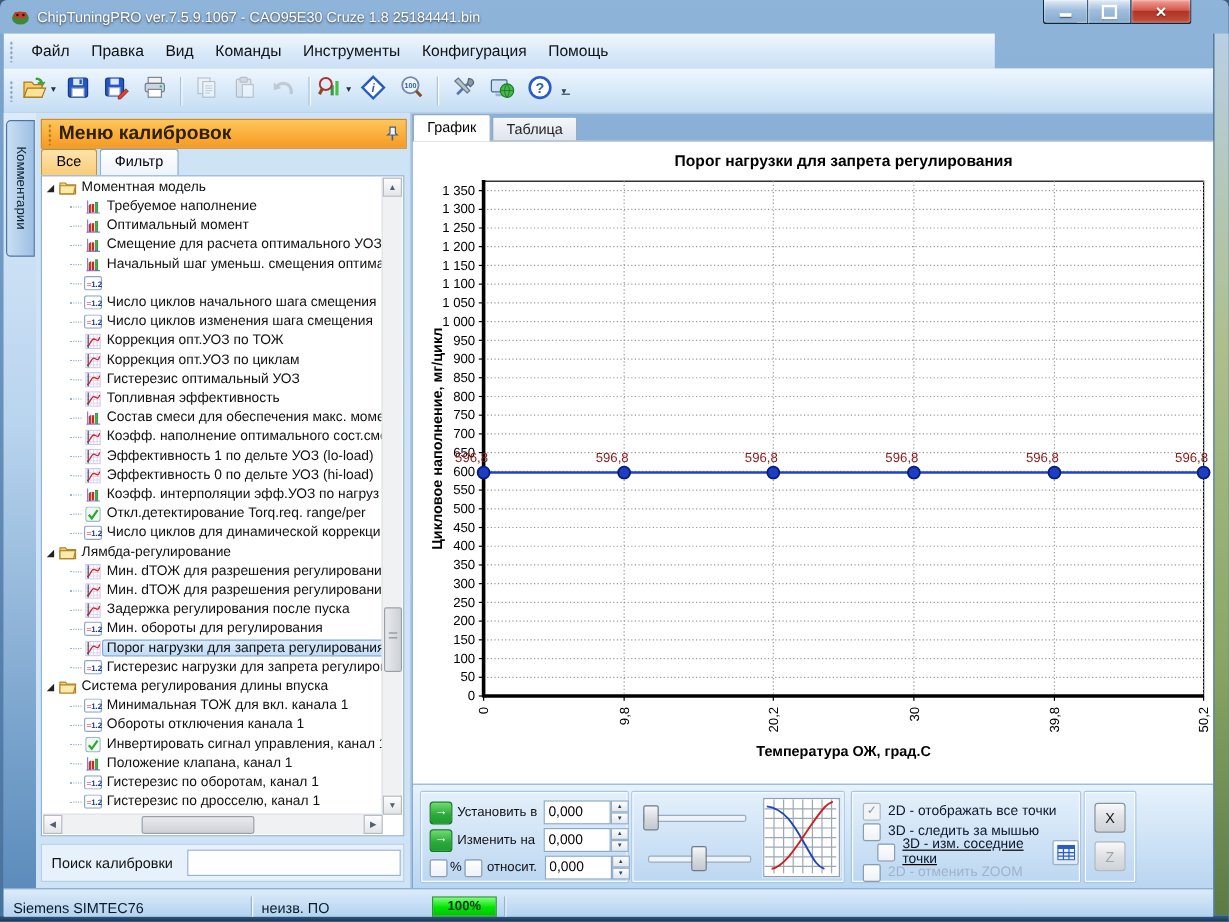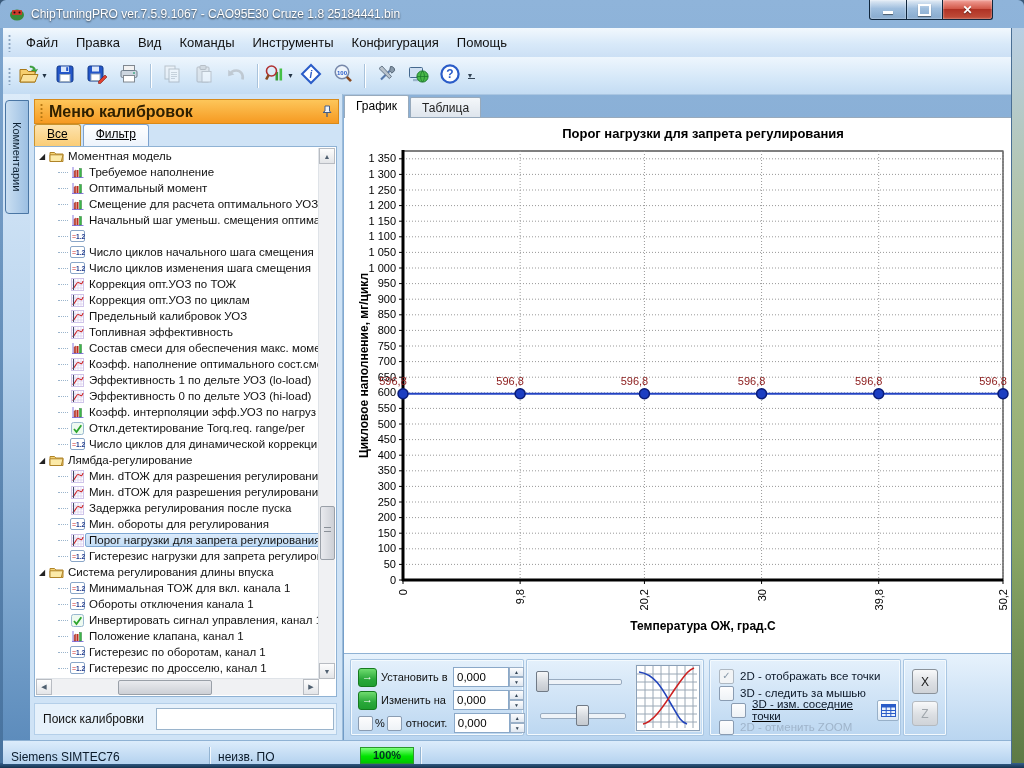--- a/index.html
+++ b/index.html
@@ -20,21 +20,21 @@
   .cap-close{width:49px;border-left:none;border-radius:0 0 3px 0;
     background:linear-gradient(180deg,#f2a198,#d2594a 45%,#b03325 50%,#c2503c);}
   .glyph-min{width:10px;height:3px;background:#fff;box-shadow:0 1px 1px rgba(0,0,0,.5);margin-top:6px;}
   .glyph-max{width:9px;height:8px;border:2px solid #fff;box-shadow:0 1px 1px rgba(0,0,0,.4);}
   .glyph-close{color:#fff;font-size:12px;font-weight:bold;text-shadow:0 1px 1px rgba(0,0,0,.5);}
   .frame-left{position:absolute;left:0;top:28px;width:3px;height:735px;background:linear-gradient(180deg,#7ea6cf,#47729e);}
   .frame-right{position:absolute;left:1011px;top:28px;width:13px;height:735px;
     background:linear-gradient(180deg,#b9cfe4 0%,#aebf8e 35%,#8aa767 70%,#5d7a45 100%);border-left:1px solid #4a6f94;}
   .frame-bottom{position:absolute;left:0;top:763px;width:1024px;height:5px;background:linear-gradient(180deg,#35608c,#16334f);}
   
-  .menubar{position:absolute;left:3px;top:28px;width:1008px;height:29px;
+  .menubar{position:absolute;left:3px;top:28px;width:826px;height:29px;
     background:linear-gradient(180deg,#f2f8fd,#d8e9f9 55%,#cce0f5);border-bottom:1px solid #b6cfe6;display:flex;align-items:center;}
   .grip{width:3px;height:18px;margin:0 6px 0 5px;background-image:radial-gradient(circle,#8aa4c0 1px,transparent 1.2px);background-size:3px 4px;}
   .menu-item{padding:0 9px;font-size:13px;color:#111;line-height:28px;cursor:default;}
   .toolbar{position:absolute;left:3px;top:57px;width:1008px;height:37px;
     background:linear-gradient(180deg,#eef6fd,#d4e7f8 60%,#c4dcf3);border-bottom:1px solid #aac6e2;display:flex;align-items:center;}
   .tb-btn{width:30px;height:28px;margin:0 1px;border-radius:3px;display:flex;align-items:center;justify-content:center;}
   .tb-btn.disabled{opacity:.45;filter:grayscale(70%);}
   .tb-sep{width:1px;height:24px;background:#a9c3dc;margin:0 5px;box-shadow:1px 0 0 #fff;}
   .dd-arrow{font-size:7px;color:#234;margin-left:1px;}
   .tb-overflow{margin-left:2px;font-size:8px;color:#345;display:flex;flex-direction:column;line-height:5px;}
@@ -47,21 +47,21 @@
   .comments-tab span{writing-mode:vertical-rl;font-size:11px;color:#0c2032;}
   
   .left-panel{position:absolute;left:30px;top:94px;width:312px;height:646px;background:#cfe3f6;border-right:1px solid #9dbcd9;}
   .panel-header{position:absolute;left:4px;top:5px;width:303px;height:23px;
     background:linear-gradient(180deg,#fdc65a,#f9a built);background:linear-gradient(180deg,#fdc65a,#f69a22);
     border:1px solid #d88a1a;display:flex;align-items:center;}
   .panel-header .grip{background-image:radial-gradient(circle,#b87a14 1px,transparent 1.2px);}
   .panel-title{font-size:16px;font-weight:bold;color:#2f2000;flex:1;}
   .pin-btn{width:18px;height:18px;margin-right:2px;display:flex;align-items:center;justify-content:center;}
   .panel-tabs{position:absolute;left:4px;top:30px;height:22px;display:flex;}
-  .ptab{font-size:12px;padding:2px 12px 0;border:1px solid #7da2ce;border-bottom:none;border-radius:3px 3px 0 0;margin-right:2px;height:32px;box-sizing:border-box;text-decoration:underline;}
+  .ptab{font-size:12px;padding:2px 12px 0;border:1px solid #7da2ce;border-bottom:none;border-radius:3px 3px 0 0;margin-right:2px;height:32px;box-sizing:border-box;}
   .ptab.active{background:linear-gradient(180deg,#fde3ae,#f9c25c);border-color:#c8922e;font-size:12px;}
   .ptab.inactive{background:linear-gradient(180deg,#ffffff,#e4eefa);}
   .tree-box{position:absolute;left:4px;top:52px;width:303px;height:551px;background:#fff;border:1px solid #8fb2d4;box-sizing:border-box;}
   .tree-scroll{position:absolute;left:1px;top:1px;right:17px;bottom:17px;overflow:hidden;}
   .tree-row{height:16px;display:flex;align-items:center;white-space:nowrap;overflow:hidden;font-size:11.5px;color:#111;}
   .tree-row .expander{width:12px;text-align:center;font-size:8px;color:#222;flex:0 0 12px;}
   .tree-row .ticon{flex:0 0 16px;display:flex;justify-content:center;}
   .tree-row .tlabel{padding:0 3px;border:1px solid transparent;border-radius:2px;}
   .tree-row.child{padding-left:22px;}
   .tree-row.child .guide{flex:0 0 10px;border-top:1px dotted #9ab4cc;height:0;margin-right:1px;}
@@ -407,21 +407,21 @@
           <div class="tree-row child">
             <span class="guide"></span>
             <span class="ticon">
               <svg width="13" height="13" viewBox="0 0 13 13">
                 <rect x=".5" y=".5" width="12" height="12" fill="#fff" stroke="#cfc4ea"></rect>
                 <path d="M1 4h11M1 7h11M1 10h11M4 1v11M7 1v11M10 1v11" stroke="#d8cdee" stroke-width=".7"></path>
                 <path d="M1.5 10.5 C4 10.5 5 4.5 7 4.5 S11 8 12 3" fill="none" stroke="#c22" stroke-width="1.1"></path>
                 <line x1="2.5" y1="1" x2="2.5" y2="12" stroke="#404a66"></line>
               </svg>
             </span>
-            <span class="tlabel">Предельный калибровок УОЗ</span>
+            <span class="tlabel">Гистерезис оптимальный УОЗ</span>
           </div>
           <div class="tree-row child">
             <span class="guide"></span>
             <span class="ticon">
               <svg width="13" height="13" viewBox="0 0 13 13">
                 <rect x=".5" y=".5" width="12" height="12" fill="#fff" stroke="#cfc4ea"></rect>
                 <path d="M1 4h11M1 7h11M1 10h11M4 1v11M7 1v11M10 1v11" stroke="#d8cdee" stroke-width=".7"></path>
                 <path d="M1.5 10.5 C4 10.5 5 4.5 7 4.5 S11 8 12 3" fill="none" stroke="#c22" stroke-width="1.1"></path>
                 <line x1="2.5" y1="1" x2="2.5" y2="12" stroke="#404a66"></line>
               </svg>

